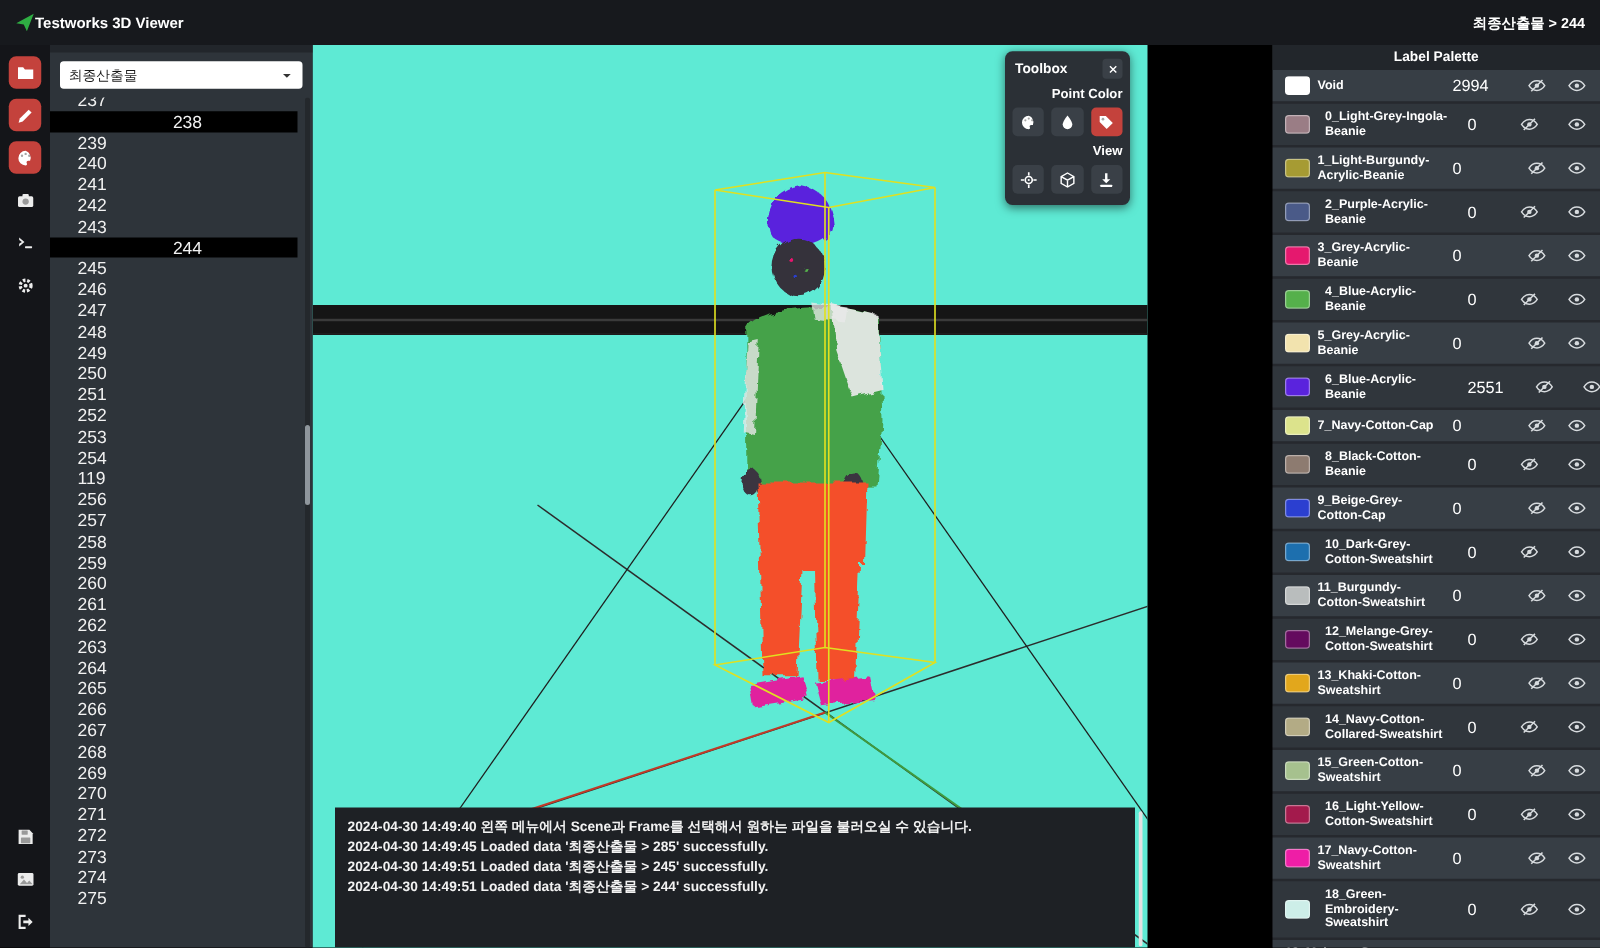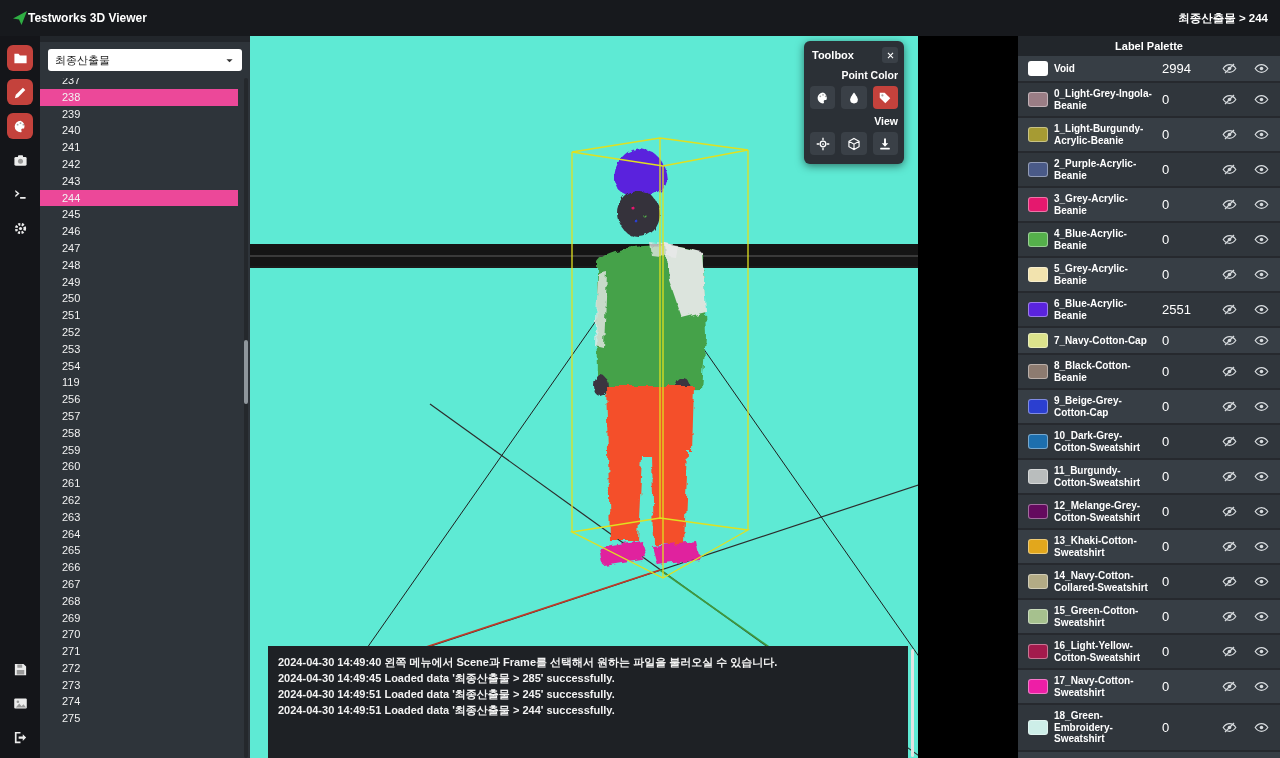--- a/index.html
+++ b/index.html
@@ -26,23 +26,23 @@
   .left-sidebar { position:absolute; left:40px; top:22px; bottom:0; width:210px;
                   background:#2e343a; display:flex; flex-direction:column; z-index:10; }
   .panel-header { background:#22262b; text-align:center; font-size:11px; font-weight:bold;
                   padding:4px 0; flex:none; }
   .select-area { padding:7px 8px; flex:none; }
   .scene-select { background:#fff; color:#1a1a1a; border-radius:3px; height:22px; font-size:11px;
                   display:flex; align-items:center; justify-content:space-between; padding:0 7px; cursor:pointer; }
   .scene-select svg { width:11px; height:11px; color:#333; }
   .frames-viewport { flex:1; overflow:hidden; position:relative; }
   .frames-inner { margin-top:-6px; }
-  .frame-row { height:16.8px; line-height:16.8px; padding-left:22px; font-size:11px; color:#f2f2f2;
+  .frame-row { height:16.8px; line-height:16.8px; padding-left:22px; font-size:14px; color:#f2f2f2;
                cursor:pointer; margin-right:12px; }
-  .frame-row.highlighted { background:#ec4899; }
+  .frame-row.highlighted { background:#000000;text-align:center; }
   .frames-track { position:absolute; right:2px; top:0; bottom:0; width:4px; background:#24282c; border-radius:2px; }
   .frames-thumb { position:absolute; right:2px; top:262px; width:4px; height:64px; background:#8f969c; border-radius:2px; cursor:grab; }
 
   
   .viewport { position:absolute; left:250px; top:36px; bottom:0; width:668px; background:#5eead4; overflow:hidden; }
   .viewport svg.scene { position:absolute; inset:0; }
 
   
   .toolbox { position:absolute; top:5px; right:14px; width:100px; background:#2b3036; border-radius:6px;
              padding:6px 6px 9px; box-shadow:0 2px 8px rgba(0,0,0,.5); z-index:5; }
@@ -65,21 +65,21 @@
 
   .vp-scrollbar { position:absolute; right:4px; bottom:1px; width:3px; height:108px; background:#e2e2e2;
                   border-radius:2px; z-index:6; cursor:grab; }
 
   
   .right-sidebar { position:absolute; right:0; top:36px; bottom:0; width:262px; background:#26292e;
                    display:flex; flex-direction:column; z-index:10; }
   .label-list { flex:1; overflow:hidden; }
   .label-row { display:flex; align-items:center; gap:6px; padding:5px 6px 5px 10px; background:#373e45;
                margin-bottom:2px; cursor:pointer; }
-  .label-row.alt { background:#30363c; }
+  .label-row.alt { background:#30363c;gap:12px; }
   .swatch { width:20px; height:15px; border-radius:3px; border:1px solid rgba(255,255,255,.4); flex:none; }
   .lname { width:102px; flex:none; font-size:10px; font-weight:bold; line-height:11.5px; word-break:break-word; }
   .lcount { flex:1; text-align:left; font-size:13px; font-weight:normal; padding-right:8px; }
   .leye { width:26px; flex:none; display:flex; justify-content:center; color:#d7dbde; cursor:pointer; }
   .leye svg { width:15px; height:15px; }
 </style>
 </head>
 <body>
 
 <header class="topbar">

